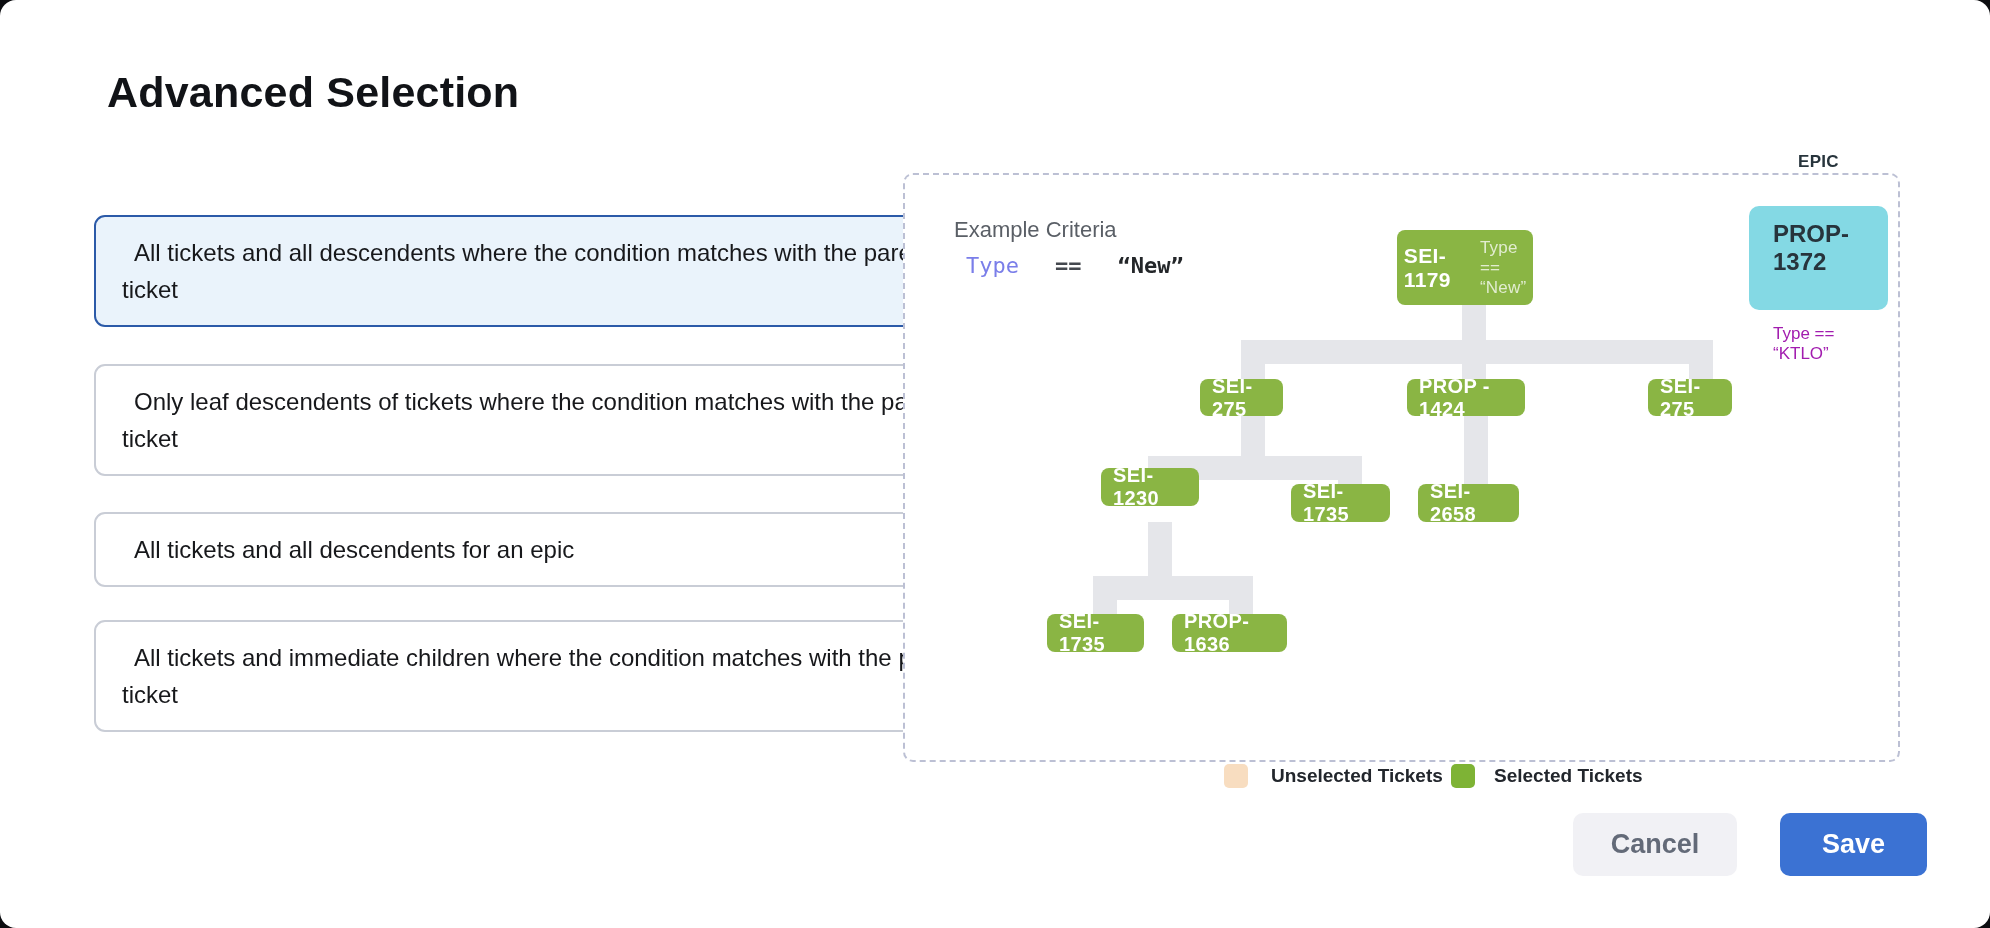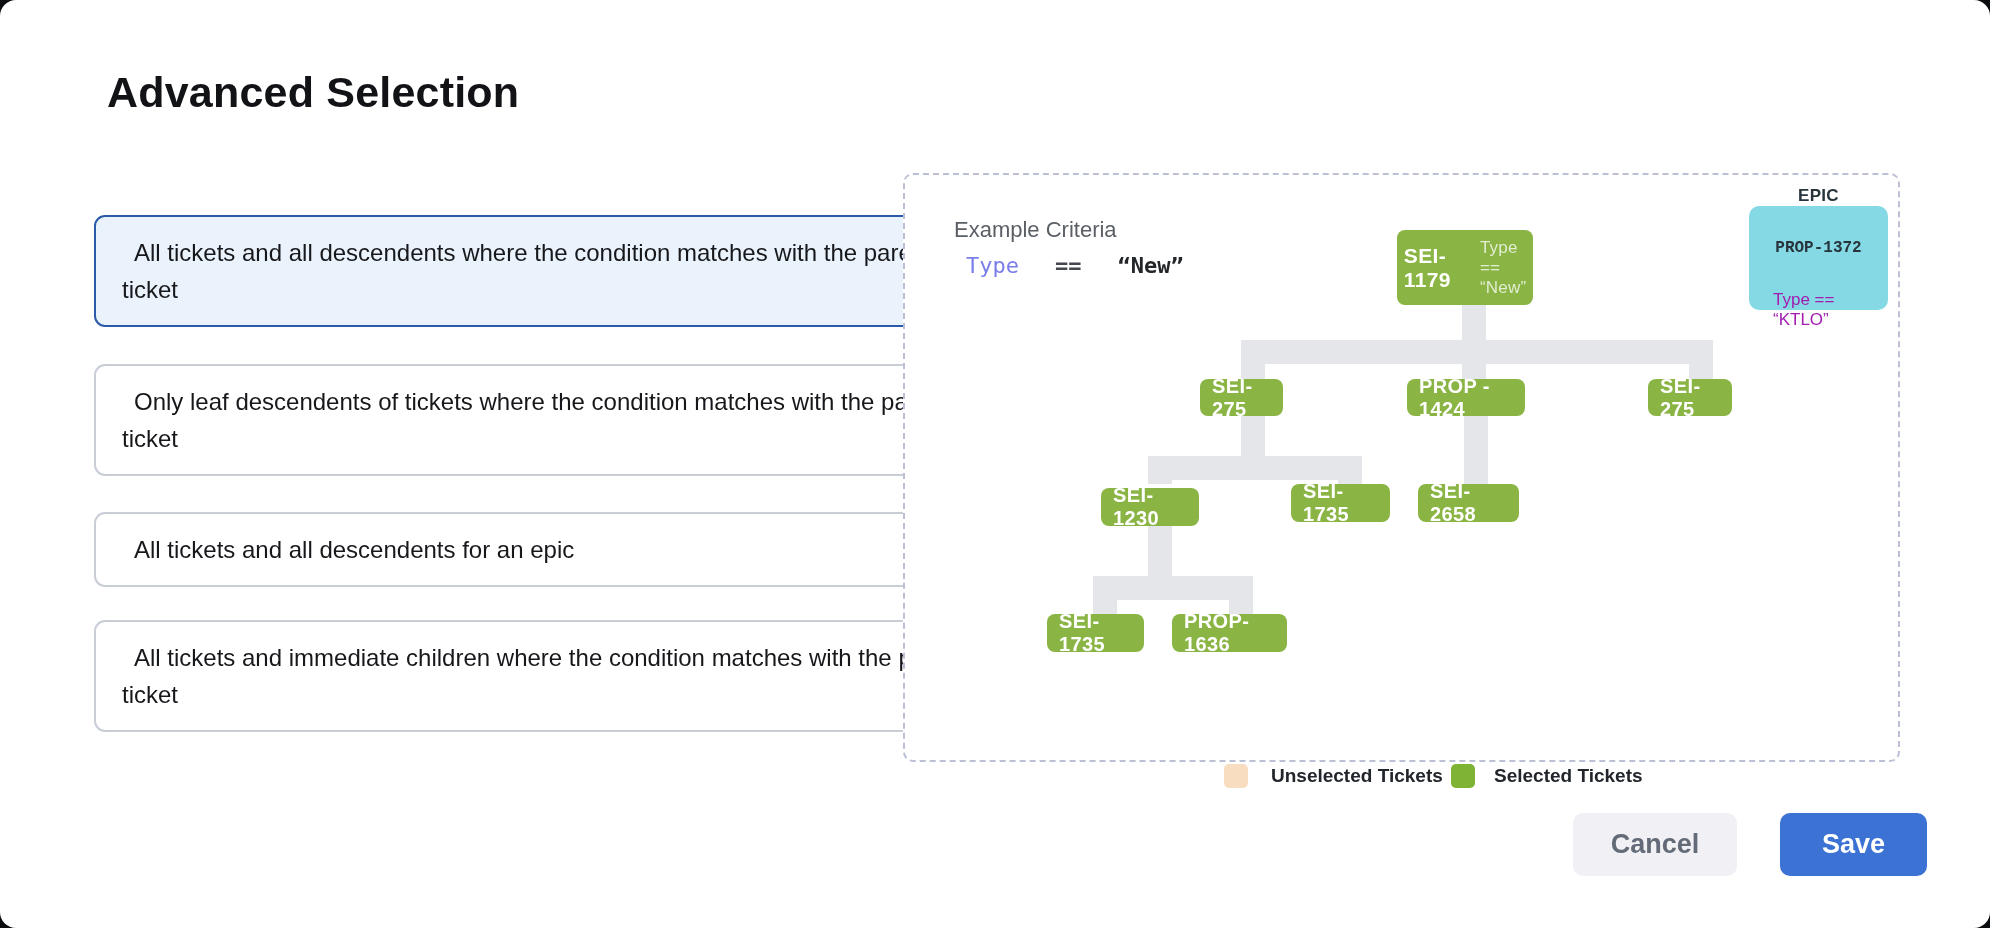--- a/index.html
+++ b/index.html
@@ -30,31 +30,31 @@
   
   .tnode { position:absolute; background:#8ab544; border-radius:8px; color:#ffffff;
     display:flex; align-items:center; justify-content:center; font-weight:700;
     font-size:20px; letter-spacing:0.4px; }
   .tnode-root { left:492px; top:55px; width:136px; height:75px; gap:5px; }
   .tnode-root .tnode-id { font-size:21px; }
   .tnode-root .tnode-cond { font-size:17px; font-weight:400; color:rgba(255,255,255,0.75); letter-spacing:0.2px; }
   .n-l2a { left:295px; top:204px; width:83px;  height:37px; }
   .n-l2b { left:502px; top:204px; width:118px; height:37px; }
   .n-l2c { left:743px; top:204px; width:84px;  height:37px; }
-  .n-l3a { left:196px; top:313px; width:98px;  height:38px; }
+  .n-l3a { left:196px; top:293px; width:98px;  height:38px; }
   .n-l3b { left:386px; top:309px; width:99px;  height:38px; }
   .n-l3c { left:513px; top:309px; width:101px; height:38px; }
   .n-l4a { left:142px; top:439px; width:97px;  height:38px; }
   .n-l4b { left:267px; top:439px; width:115px; height:38px; }
 
   
   .epic-card { position:absolute; left:844px; top:31px; width:139px; height:104px; background:#84d9e4;
-    border-radius:10px; display:flex; flex-direction:column; align-items:center; justify-content:center; gap:9px; }
+    border-radius:10px; display:flex; flex-direction:column; align-items:center; justify-content:center; gap:24px; }
   .epic-type { font-size:17px; font-weight:700; color:#27343c; letter-spacing:0.3px; }
-  .epic-id   { font-size:16px; font-weight:700; color:#27343c;font-family:Liberation Mono, monospace; }
+  .epic-id   { font-size:24px; font-weight:700; color:#27343c; }
   .epic-cond { font-size:17px; font-weight:400; color:#a21caf; }
 
   
   .conn { position:absolute; background:#e5e6ea; }
   .cv { width:2px; }
   .ch { height:2px; }
   .c-v1  { left:557px; top:130px; height:74px; }
   .c-h1  { left:336px; top:165px; width:450px; }
   .c-v2  { left:336px; top:165px; height:39px; }
   .c-v3  { left:784px; top:165px; height:39px; }

